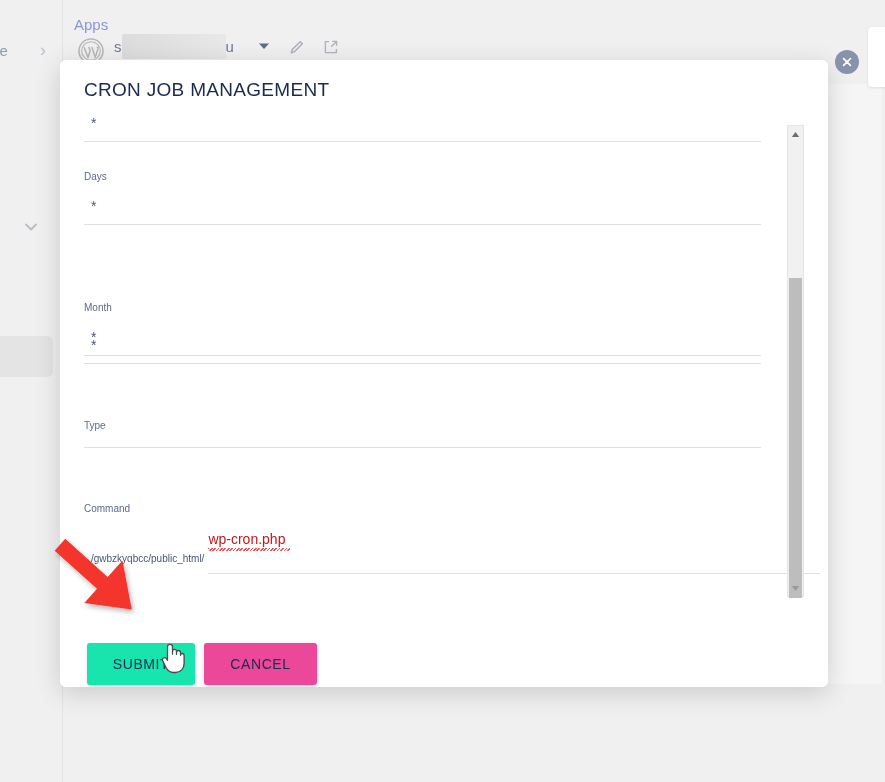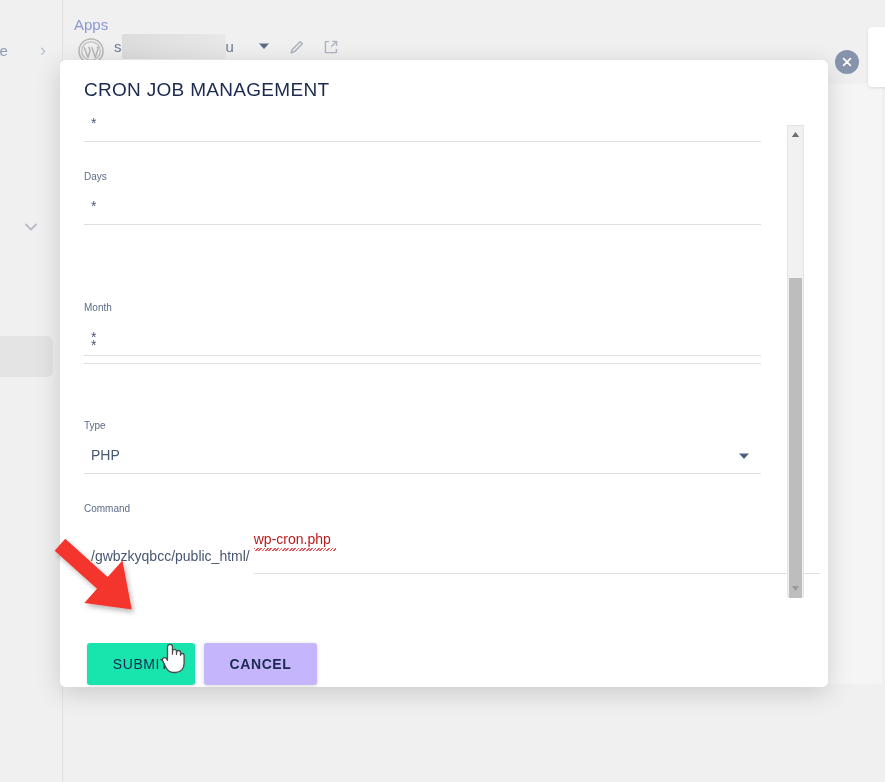--- a/index.html
+++ b/index.html
@@ -196,21 +196,21 @@
     right: 10px; top: 2px;
     width: 14px; height: 14px;
   }
 
   
   #field-command-row {
     display: flex;
     align-items: flex-end;
   }
   #command-prefix {
-    font-size: 14px;
+    font-size: 10px;
     color: #485771;
     padding-left: 7px;
     padding-bottom: 10px;
     white-space: nowrap;
   }
   #command-input-wrap {
     flex: 1;
     margin-left: 4px;
   }
   #command-input-value {
@@ -283,26 +283,26 @@
     font-weight: 500;
     letter-spacing: .6px;
     font-family: "Liberation Sans", sans-serif;
     cursor: pointer;
     box-shadow: 0 1px 3px rgba(0,0,0,.13);
   }
   #cancel-button {
     position: absolute;
     left: 144px; top: 48px;
     width: 113px; height: 42px;
-    background: #c4b5fd;
+    background: #ec4899;
     border: none;
     border-radius: 3px;
     color: #1b2a4e;
     font-size: 14px;
-    font-weight: 700;
+    font-weight: 400;
     letter-spacing: .6px;
     font-family: "Liberation Sans", sans-serif;
     cursor: pointer;
     box-shadow: 0 1px 4px rgba(0,0,0,.16);
   }
 
   
   #annotation-arrow {
     position: absolute;
     left: 48px; top: 525px;
@@ -402,28 +402,20 @@
       <div class="field-underline"></div>
     </div>
 
     <div class="field" style="top:222px;">
       <div class="field-value">*</div>
       <div class="field-underline"></div>
     </div>
 
     <div class="field" style="top:305px;">
       <div class="field-label">Type</div>
-      <div class="select-row">
-        <div class="field-value">PHP</div>
-        <span class="select-caret">
-          <svg width="14" height="14" viewBox="0 0 14 14">
-            <path d="M2 4.5 L7 10 L12 4.5 Z" fill="#4f5f7c"></path>
-          </svg>
-        </span>
-      </div>
       <div class="field-underline"></div>
     </div>
 
     <div class="field" style="top:388px; width:736px;">
       <div class="field-label">Command</div>
       <div id="field-command-row">
         <span id="command-prefix">/gwbzkyqbcc/public_html/</span>
         <span id="command-input-wrap">
           <span id="command-input-value">wp-cron.php</span>
           <div id="command-underline"></div>

